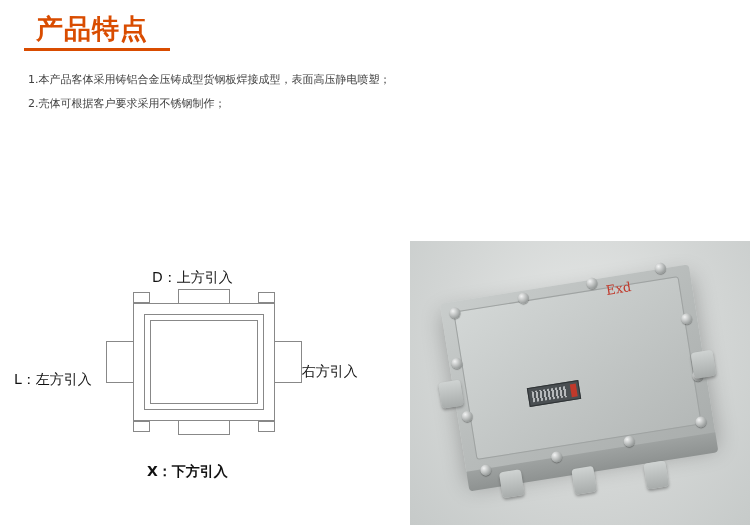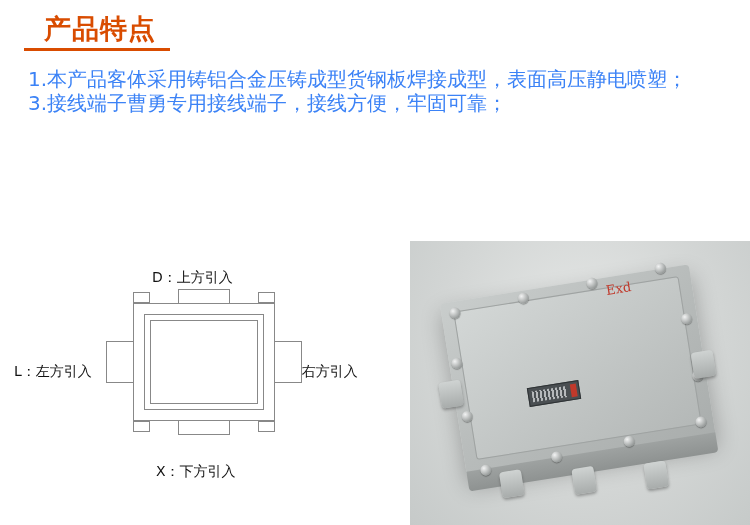--- a/index.html
+++ b/index.html
@@ -11,21 +11,21 @@
     width: 750px;
     height: 525px;
     position: relative;
     font-family: "DejaVu Sans", "Liberation Sans", sans-serif;
     overflow: hidden;
   }
 
   
   .title {
     position: absolute;
-    left: 44px;
+    left: 36px;
     top: 14px;
     font-size: 27px;
     font-weight: bold;
     color: #d94c00;
     letter-spacing: 1px;
     line-height: 1.1;
   }
   .title-underline {
     position: absolute;
     left: 24px;
@@ -36,22 +36,22 @@
   }
 
   
   .features {
     position: absolute;
     left: 28px;
     top: 68px;
     width: 700px;
   }
   .feature-line {
-    font-size: 20px;
-    color: #3b82f6;
+    font-size: 11px;
+    color: #404040;
     line-height: 23.5px;
     white-space: nowrap;
   }
 
   
   .lower {
     position: absolute;
     left: 0;
     top: 236px;
     width: 750px;
@@ -66,23 +66,23 @@
     width: 468px;
     height: 289px;
   }
   .diag-label {
     position: absolute;
     font-size: 14px;
     color: #111;
     white-space: nowrap;
   }
   .lbl-top { left: 152px; top: 33px; }
-  .lbl-left { left: 14px; top: 127px; }
+  .lbl-left { left: 14px; top: 135px; }
   .lbl-right { left: 278px; top: 127px; }
-  .lbl-bottom { left: 156px; top: 227px; }
+  .lbl-bottom { left: 147px; top: 227px; font-weight: bold; }
 
   
   .box-main {
     position: absolute;
     left: 133px;
     top: 67px;
     width: 142px;
     height: 118px;
     border: 1px solid #888;
     background: #fff;
@@ -233,21 +233,21 @@
   }
 </style>
 </head>
 <body>
 
 <div class="title">产品特点</div>
 <div class="title-underline"></div>
 
 <div class="features">
   <div class="feature-line">1.本产品客体采用铸铝合金压铸成型货钢板焊接成型，表面高压静电喷塑；</div>
-  <div class="feature-line">3.接线端子曹勇专用接线端子，接线方便，牢固可靠；</div>
+  <div class="feature-line">2.壳体可根据客户要求采用不锈钢制作；</div>
 </div>
 
 <div class="lower">
 
   <div class="diagram">
     <div class="diag-label lbl-top">D：上方引入</div>
     <div class="diag-label lbl-left">L：左方引入</div>
     <div class="diag-label lbl-right">R：右方引入</div>
     <div class="diag-label lbl-bottom">X：下方引入</div>
 

